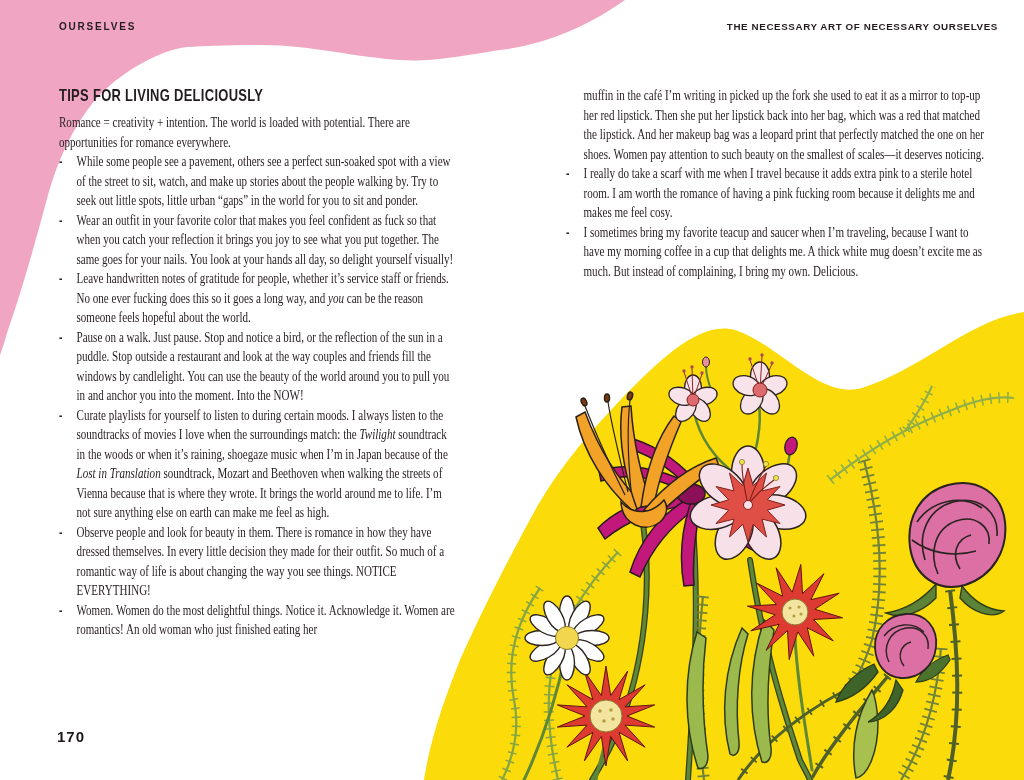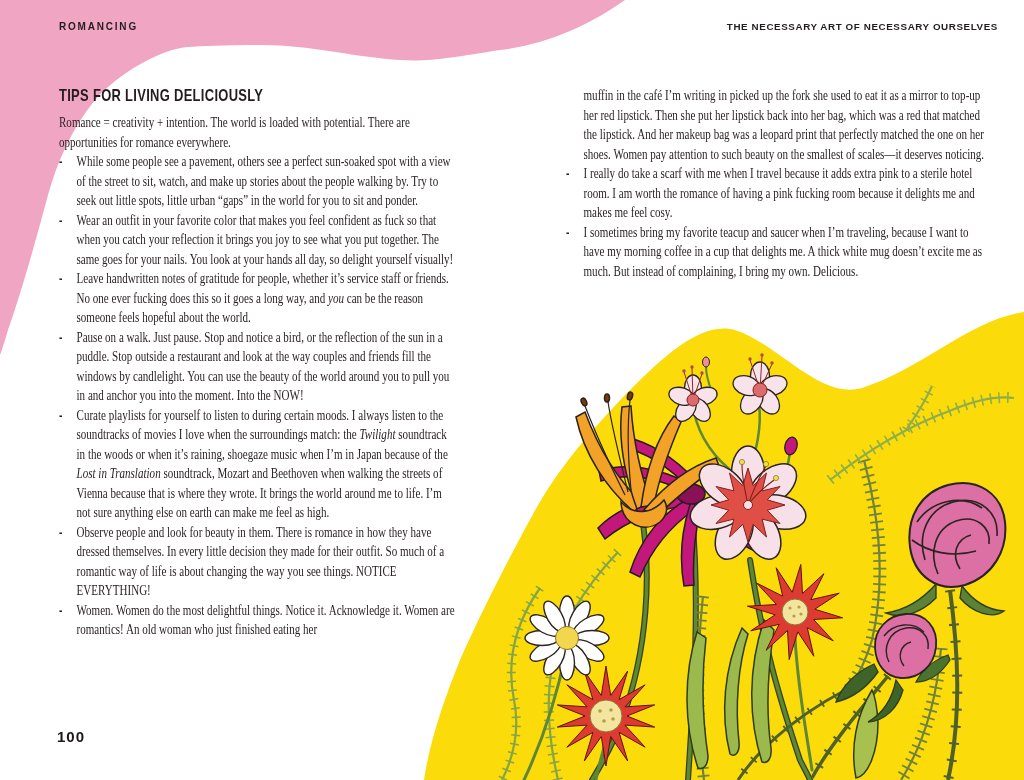--- a/index.html
+++ b/index.html
@@ -247,21 +247,21 @@
           <ellipse cx="567" cy="613" rx="7.5" ry="17" transform="rotate(330 567 638)"></ellipse>
         </g>
         <circle cx="567" cy="638" r="11.5" fill="#F2D64D" stroke="#8A7A30" stroke-width="1"></circle>
       </g>
 
     </g>
   </svg>
 
   <div class="text-layer">
 
-    <div class="running-head rh-left">ROMANCING</div>
+    <div class="running-head rh-left">OURSELVES</div>
     <div class="running-head rh-right">THE NECESSARY ART OF NECESSARY OURSELVES</div>
 
     <div class="col col-left">
       <h2 class="section-title">TIPS FOR LIVING DELICIOUSLY</h2>
       <p class="intro">Romance = creativity + intention. The world is loaded with potential. There are opportunities for romance everywhere.</p>
       <ul class="bullets">
           <li>
             <span class="dash">-</span>
             <span class="btext"><span>While some people see a pavement, others see a perfect sun-soaked spot with a view of the street to sit, watch, and make up stories about the people walking by. Try to seek out little spots, little urban “gaps” in the world for you to sit and ponder.</span></span>
           </li>
@@ -299,16 +299,16 @@
             <span class="dash">-</span>
             <span class="btext"><span>I really do take a scarf with me when I travel because it adds extra pink to a sterile hotel room. I am worth the romance of having a pink fucking room because it delights me and makes me feel cosy.</span></span>
           </li>
           <li>
             <span class="dash">-</span>
             <span class="btext"><span>I sometimes bring my favorite teacup and saucer when I’m traveling, because I want to have my morning coffee in a cup that delights me. A thick white mug doesn’t excite me as much. But instead of complaining, I bring my own. Delicious.</span></span>
           </li>
         </ul>
     </div>
 
-    <div class="page-number">100</div>
+    <div class="page-number">170</div>
   </div>
 
 </div>
 
 </body></html>

